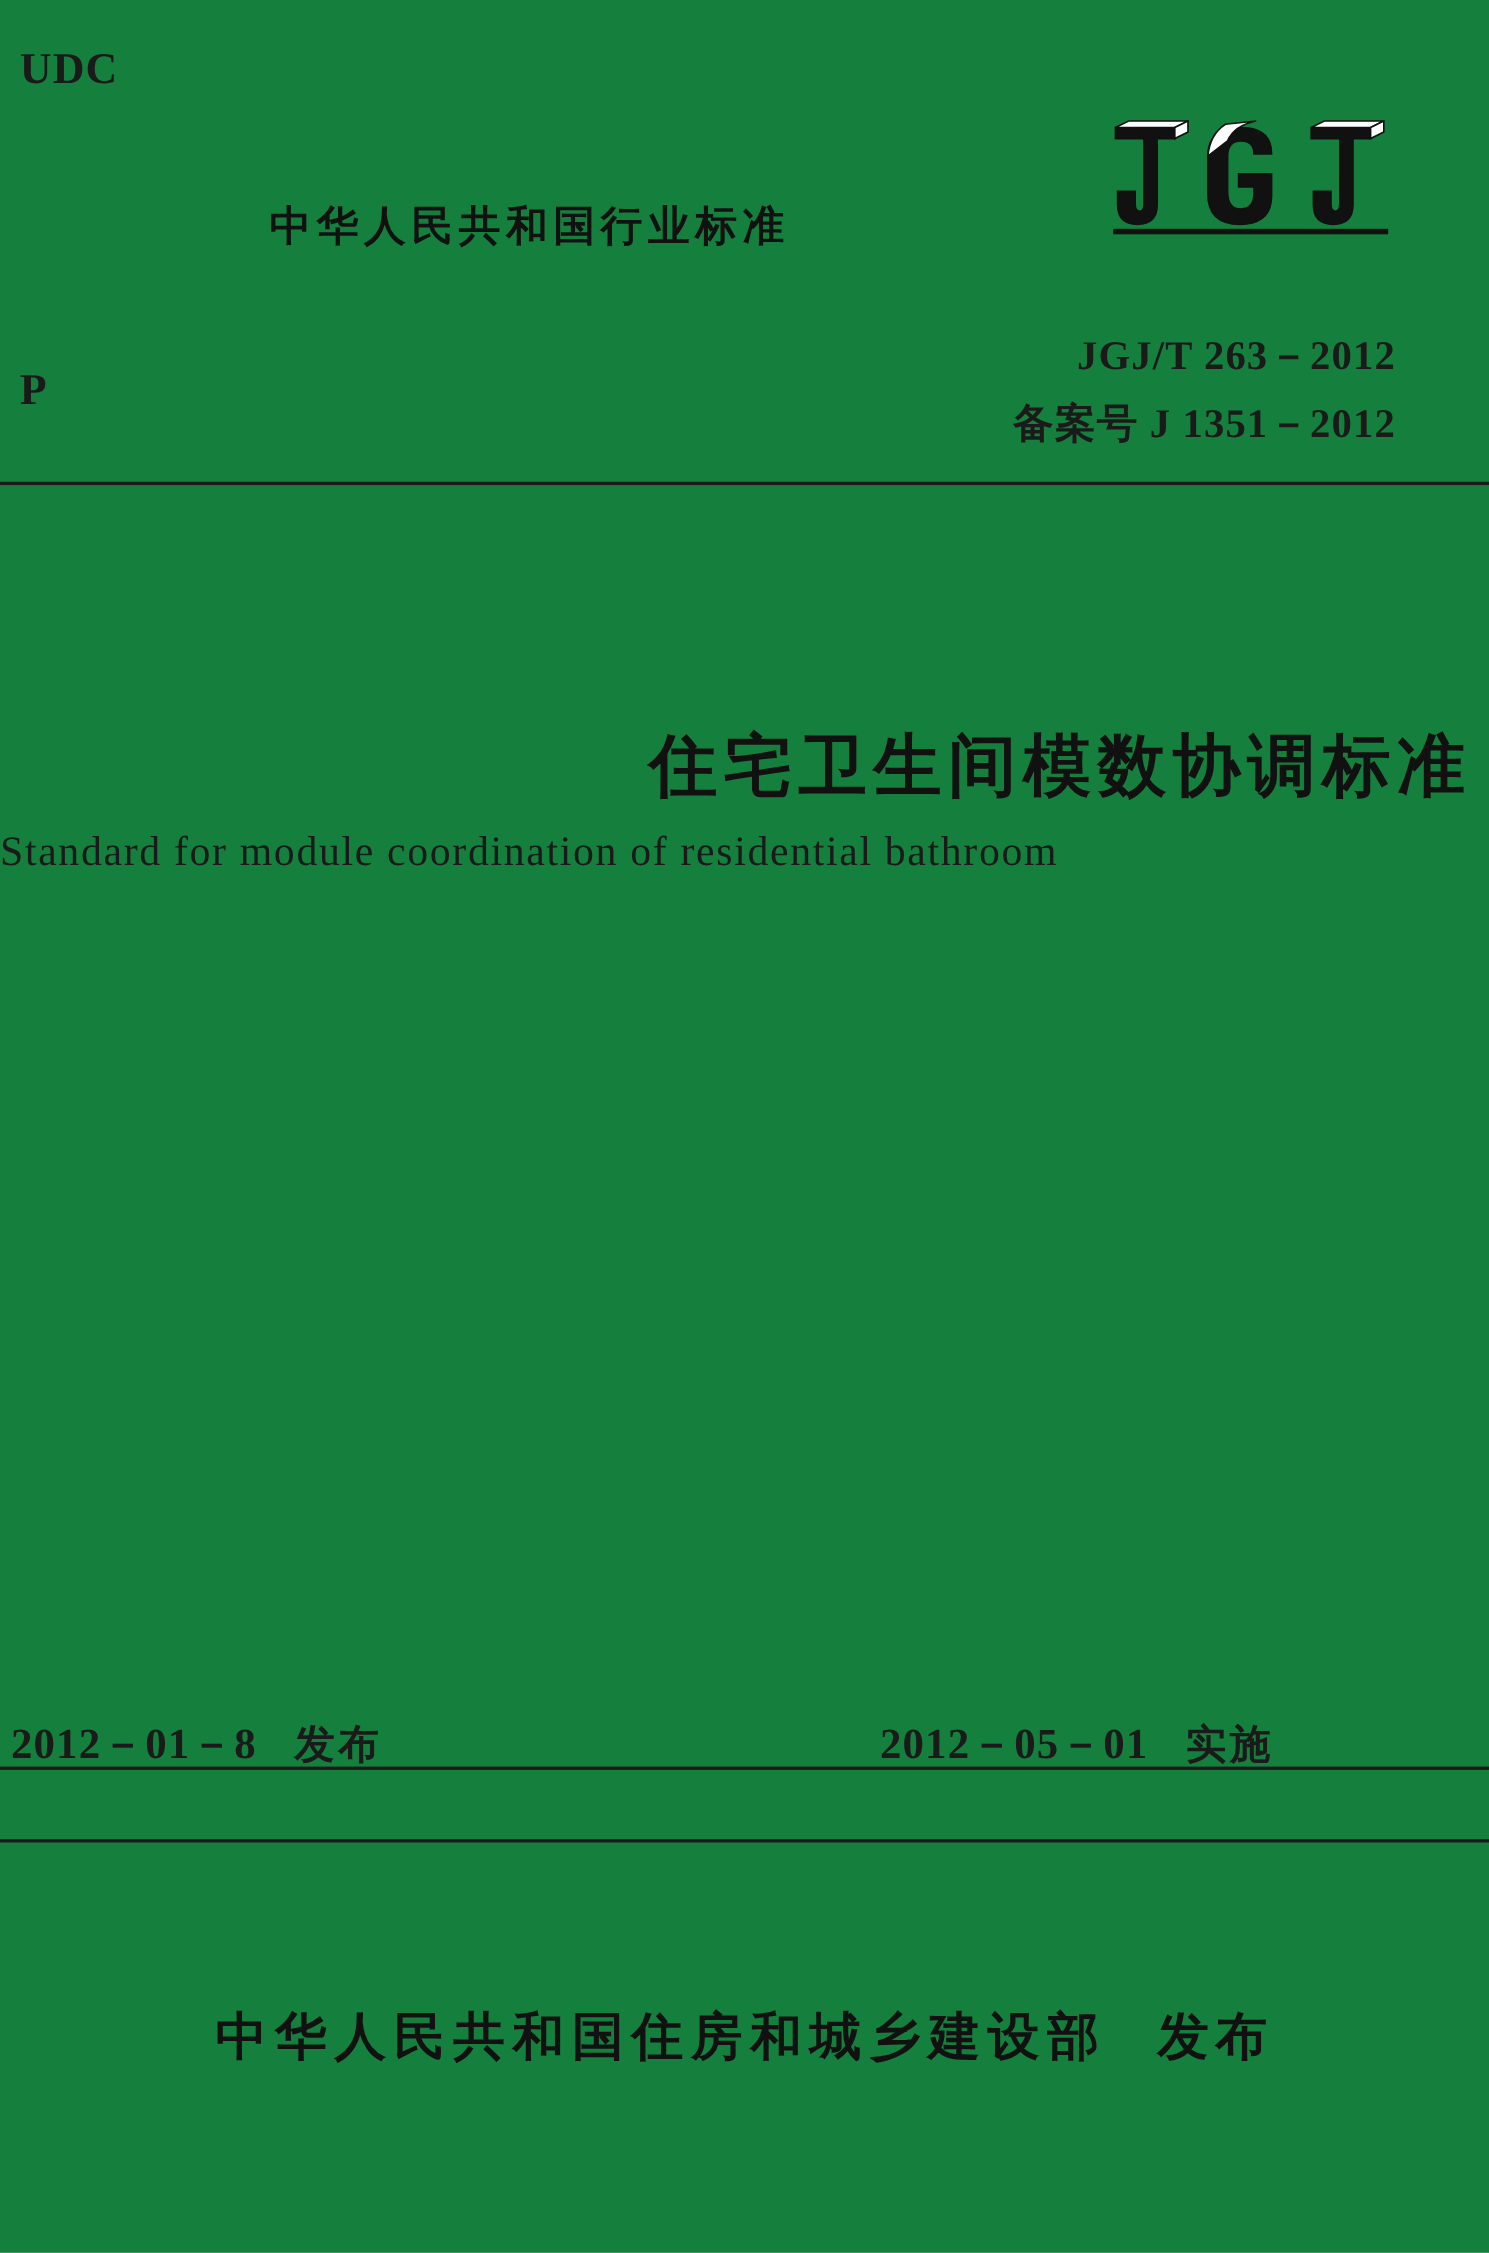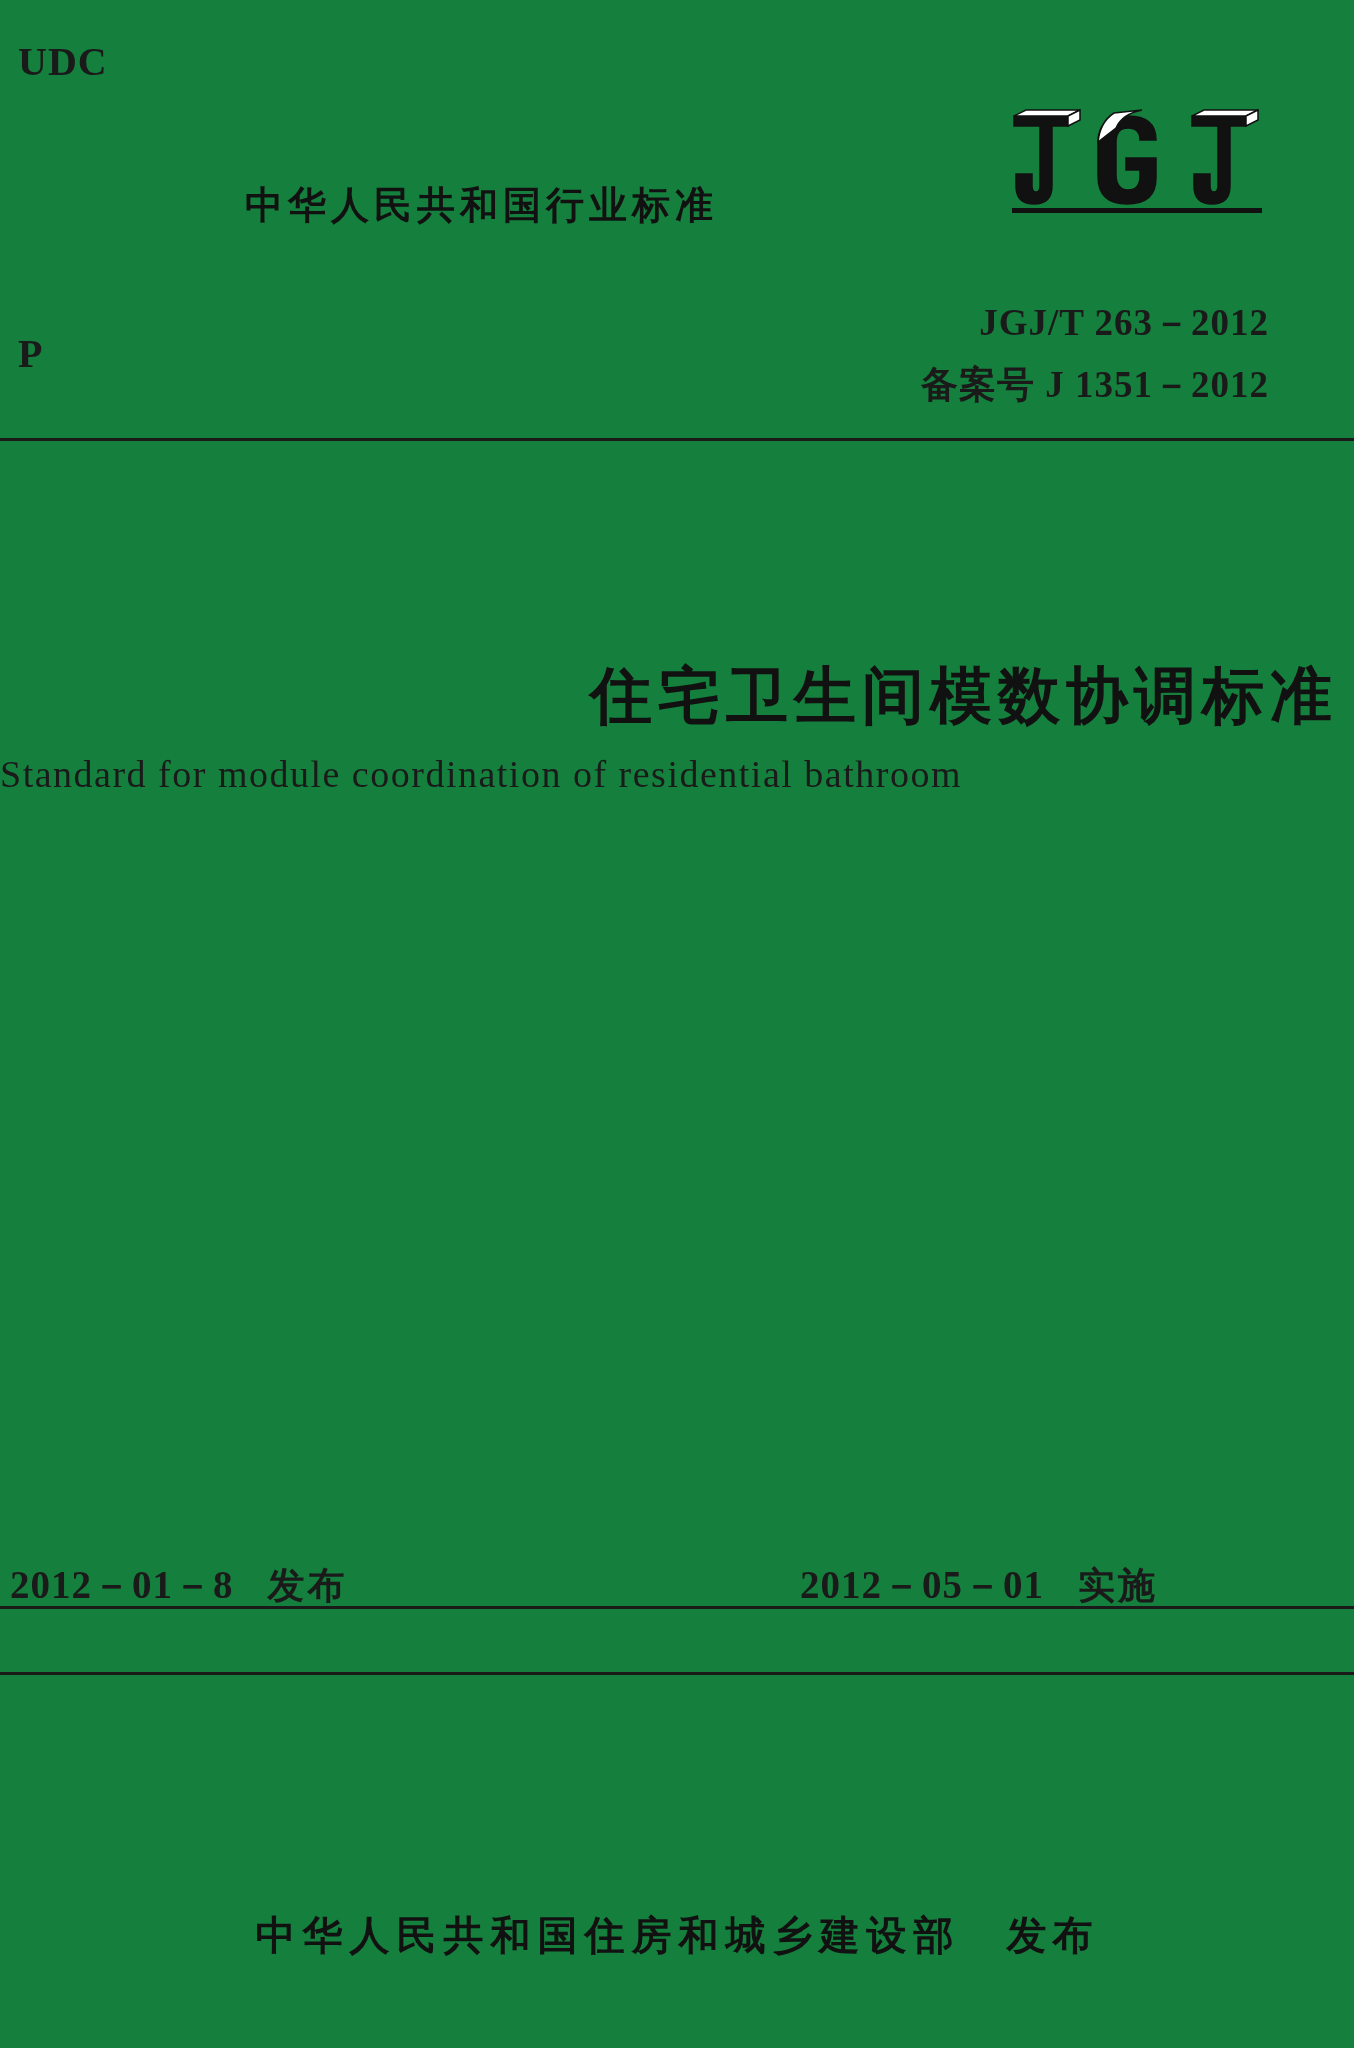--- a/index.html
+++ b/index.html
@@ -157,25 +157,25 @@
     font-size: 37px;
     letter-spacing: 3px;
   }
   .gap { display: inline-block; width: 34px; }
 
   
   .publisher {
     position: absolute;
     left: 0;
     right: 0;
-    top: 1908px;
+    top: 1820px;
     text-align: center;
     font-family: "DejaVu Sans", sans-serif;
     font-weight: bold;
-    font-size: 40px;
+    font-size: 47px;
     letter-spacing: 7px;
     color: #111;
     white-space: nowrap;
   }
   .publisher .pub-verb {
     margin-left: 46px;
     letter-spacing: 6px;
   }
 </style>
 </head>

